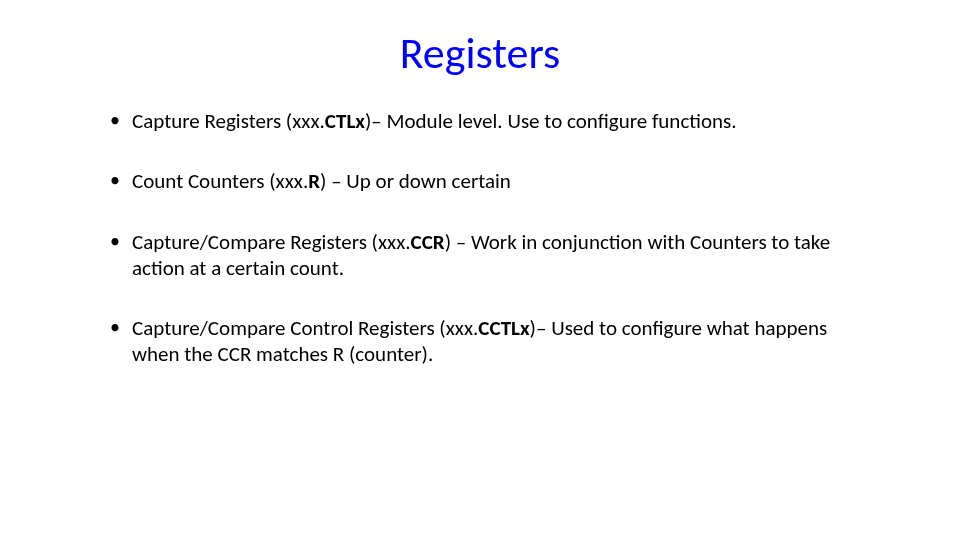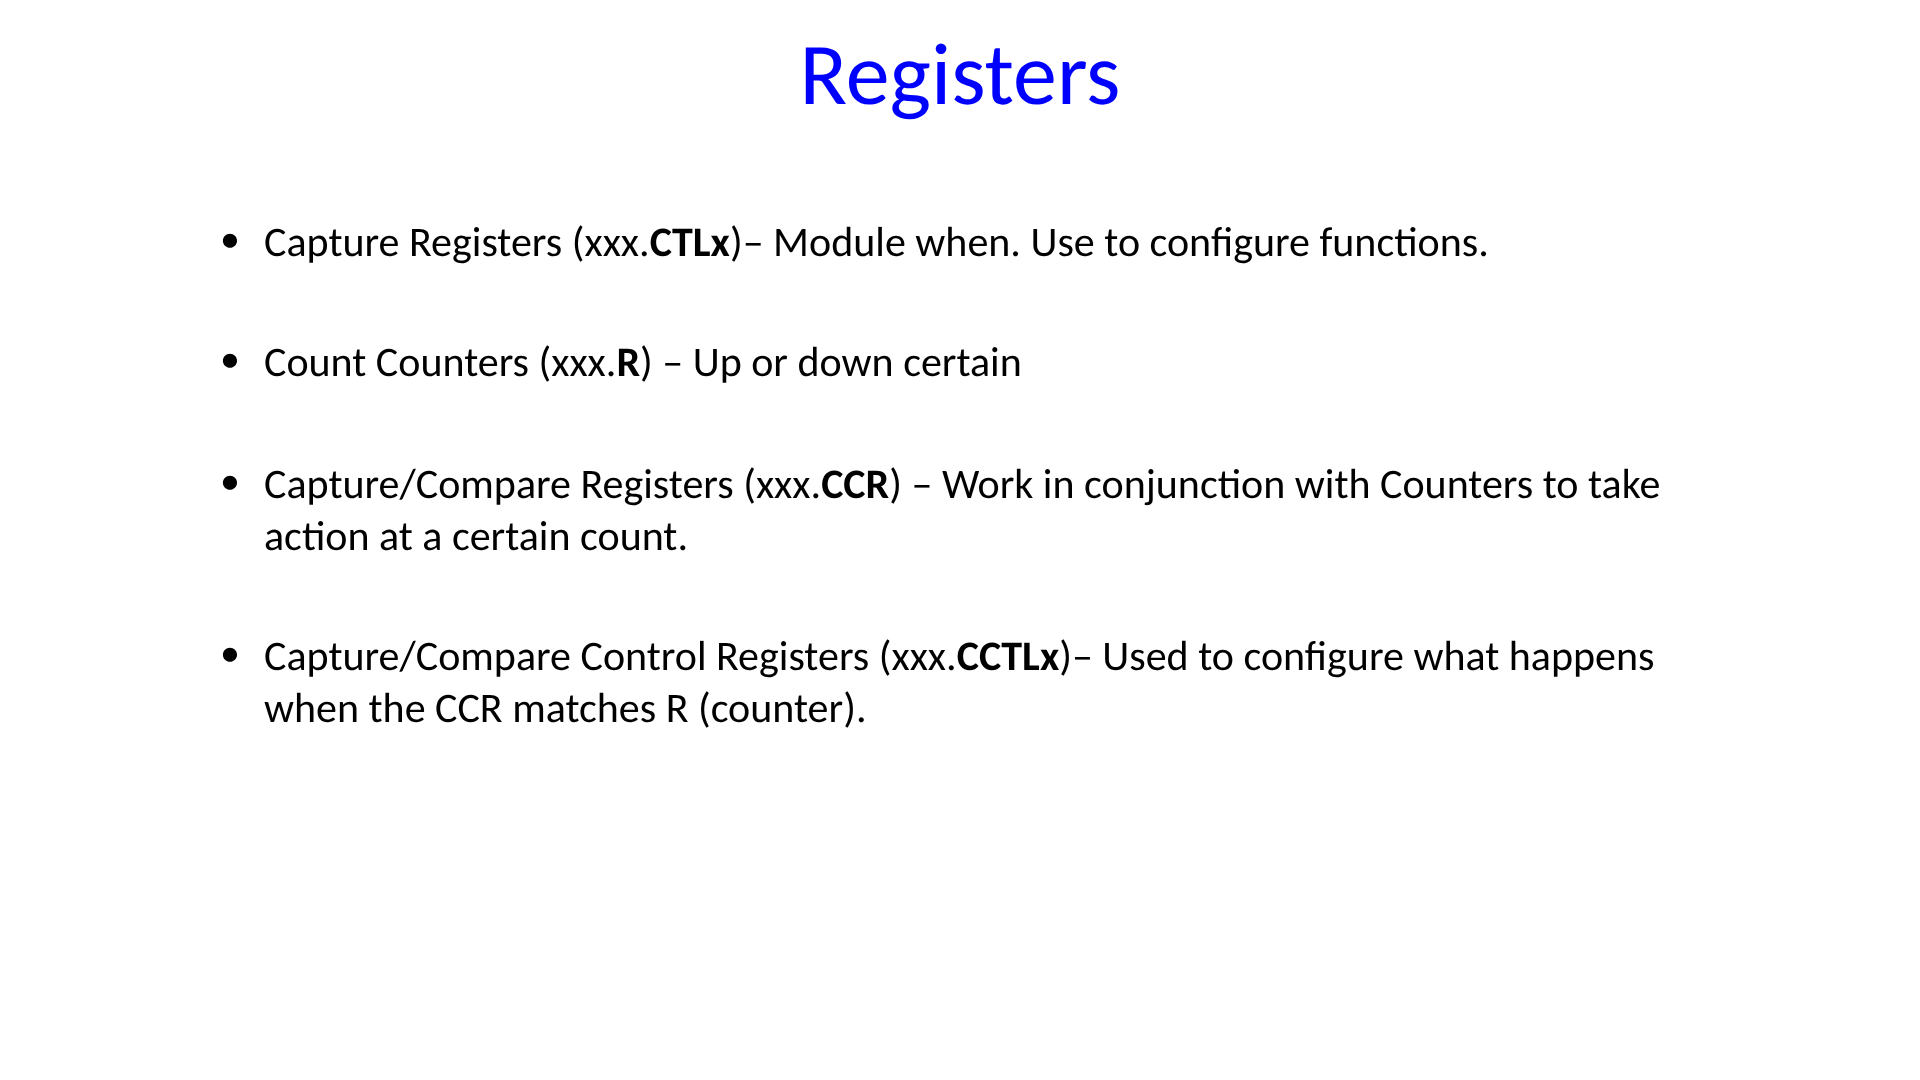--- a/index.html
+++ b/index.html
@@ -12,21 +12,21 @@
     color: #000000;
   }
   .slide {
     position: relative;
     width: 960px;
     height: 540px;
     box-sizing: border-box;
   }
   .title {
     position: absolute;
-    top: 10px;
+    top: 26px;
     left: 0;
     width: 960px;
     text-align: center;
     font-size: 44px;
     font-weight: 400;
     color: #0000ff;
     letter-spacing: 0px;
   }
   .body {
     position: absolute;
@@ -58,21 +58,21 @@
   .bold { font-weight: 700; text-align: center; }
 </style>
 </head>
 <body>
 
 <div class="slide">
   <div class="title">Registers</div>
   <div class="body">
     <ul class="bullets">
       <li>
-        <span>Capture Registers (xxx.</span><span class="bold">CTLx</span><span>)– Module when. Use to configure functions.</span>
+        <span>Capture Registers (xxx.</span><span class="bold">CTLx</span><span>)– Module level. Use to configure functions.</span>
       </li>
       <li>
         <span>Count Counters (xxx.</span><span class="bold">R</span><span>) – Up or down certain</span>
       </li>
       <li>
         <span>Capture/Compare Registers (xxx.</span><span class="bold">CCR</span><span>) – Work in conjunction with Counters to take action at a certain count.</span>
       </li>
       <li>
         <span>Capture/Compare Control Registers (xxx.</span><span class="bold">CCTLx</span><span>)– Used to configure what happens when the CCR matches R (counter).</span>
       </li>

